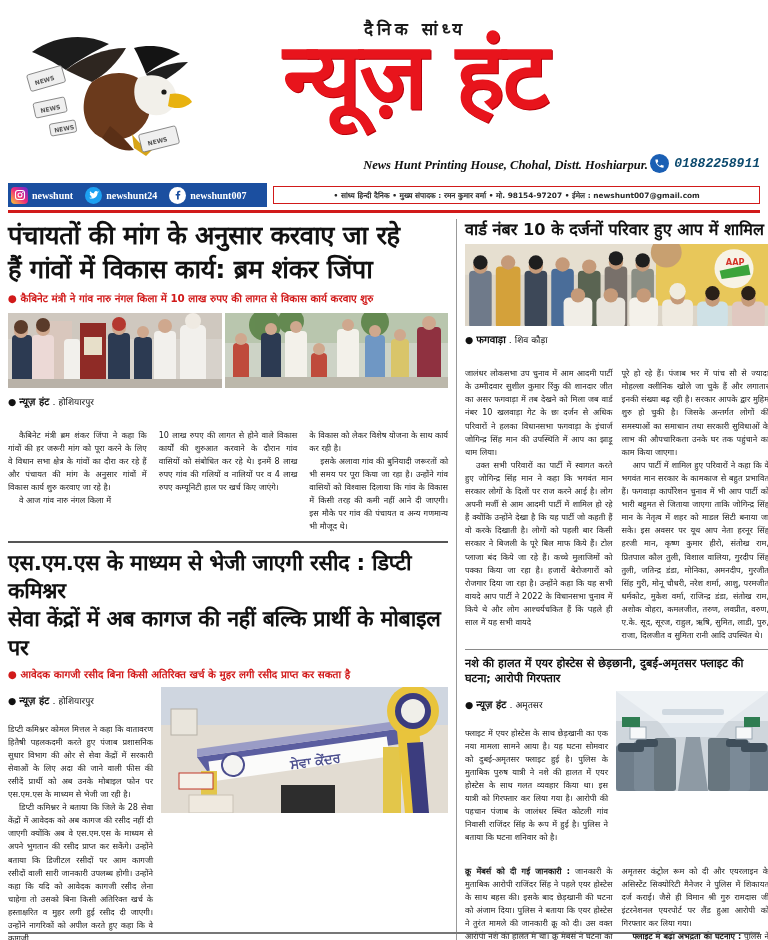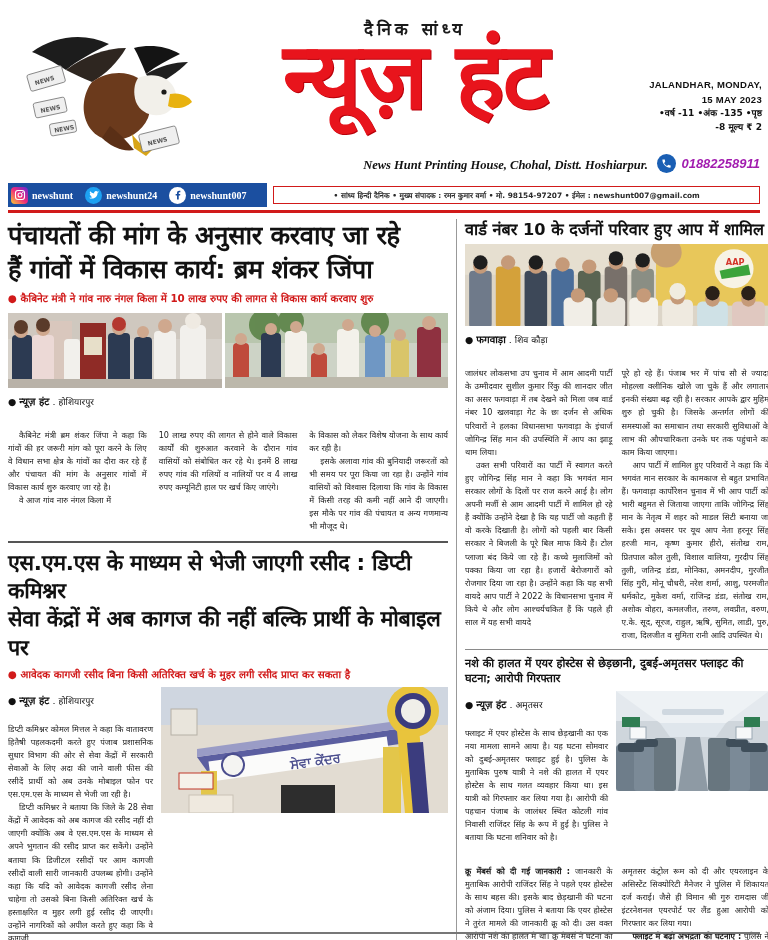--- a/index.html
+++ b/index.html
@@ -39,21 +39,21 @@
   .pub-info .pi-meta{font-family:"DejaVu Sans",sans-serif;font-size:9px;font-weight:600;}
 
   .press-line{
     position:absolute;right:120px;top:158px;
     font-family:"Liberation Serif","DejaVu Serif",serif;
     font-style:italic;font-weight:700;font-size:12.5px;color:#111;white-space:nowrap;
   }
   .phone-wrap{position:absolute;right:8px;top:154px;display:flex;align-items:center;gap:5px;}
   .phone-badge{width:19px;height:19px;border-radius:50%;background:#1a5fb4;display:flex;align-items:center;justify-content:center;}
   .phone-badge svg{width:11px;height:11px;fill:#fff;}
-  .phone-num{font-family:Liberation Sans, sans-serif;font-style:italic;font-weight:700;font-size:13px;color:#a21caf;}
+  .phone-num{font-family:Liberation Mono, monospace;font-style:italic;font-weight:700;font-size:13px;color:#0c4a6e;}
 
   
   .socialbar{position:relative;height:26px;margin:0 8px;display:flex;align-items:center;}
   .social-left{
     display:flex;align-items:center;height:22px;background:#1b4fa0;
     border:1px solid #1b4fa0;padding:0 8px 0 2px;
   }
   .social-item{display:flex;align-items:center;margin-right:12px;}
   .social-ico{width:17px;height:17px;border-radius:4px;margin-right:4px;display:flex;align-items:center;justify-content:center;}
   .ico-ig{background:linear-gradient(45deg,#f9ce34,#ee2a7b,#6228d7);}
@@ -171,26 +171,20 @@
           <text x="133" y="121" transform="rotate(-14 145 117)">NEWS</text>
         </g>
       </svg>
     </div>
 
     <div class="title-block">
       <div class="kicker">दैनिक  सांध्य</div>
       <div class="logo-hindi">न्यूज़ हंट</div>
     </div>
 
-    <div class="pub-info">
-      <div class="pi-date">JALANDHAR, MONDAY,</div>
-      <div class="pi-date">15 MAY 2023</div>
-      <div class="pi-meta">•वर्ष -11  •अंक -135  •पृष्ठ</div>
-      <div class="pi-meta">-8 मूल्य ₹ 2</div>
-    </div>
 
     <div class="press-line">News Hunt Printing House, Chohal, Distt. Hoshiarpur.</div>
 
     <div class="phone-wrap">
       <span class="phone-badge">
         <svg viewBox="0 0 24 24">
             <path d="M6.6 10.8c1.4 2.8 3.8 5.2 6.6 6.6l2.2-2.2c.3-.3.7-.4 1-.2 1.2.4 2.4.6 3.6.6.6 0 1 .4 1 1V20c0 .6-.4 1-1 1C10.6 21 3 13.4 3 4c0-.6.4-1 1-1h3.5c.6 0 1 .4 1 1 0 1.3.2 2.5.6 3.6.1.4 0 .8-.2 1l-2.3 2.2z"></path>
           </svg>
       </span>
       <span class="phone-num">01882258911</span>

